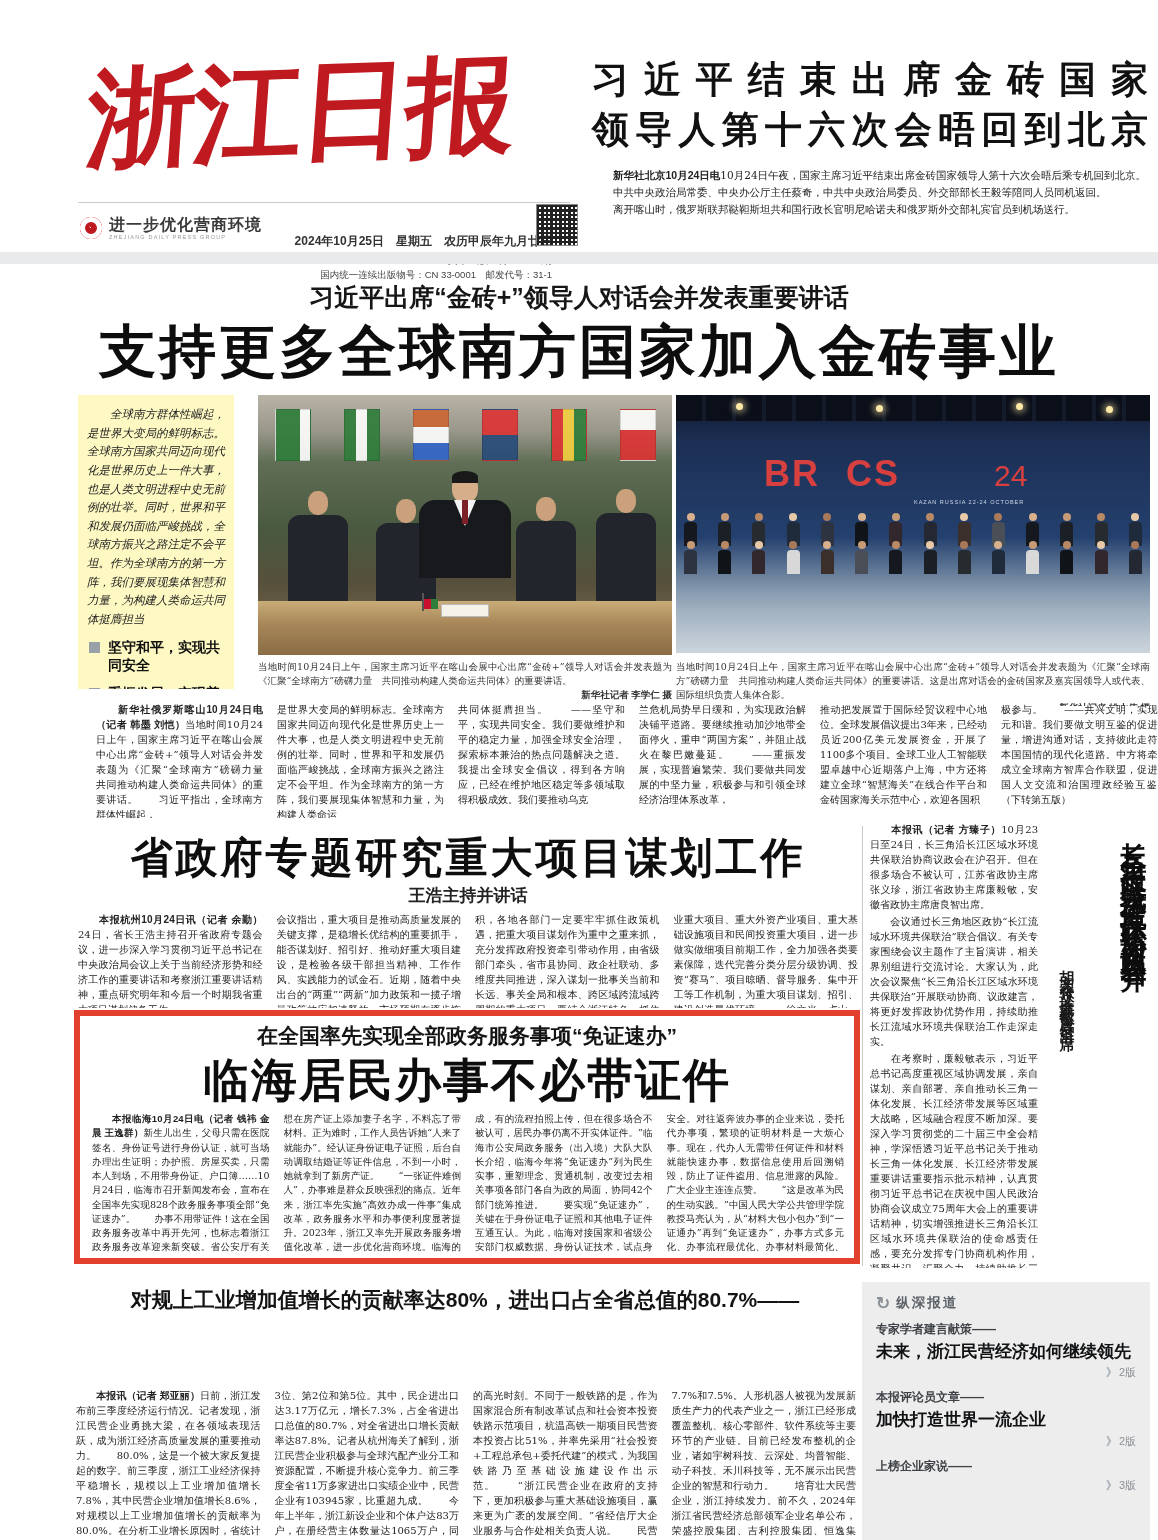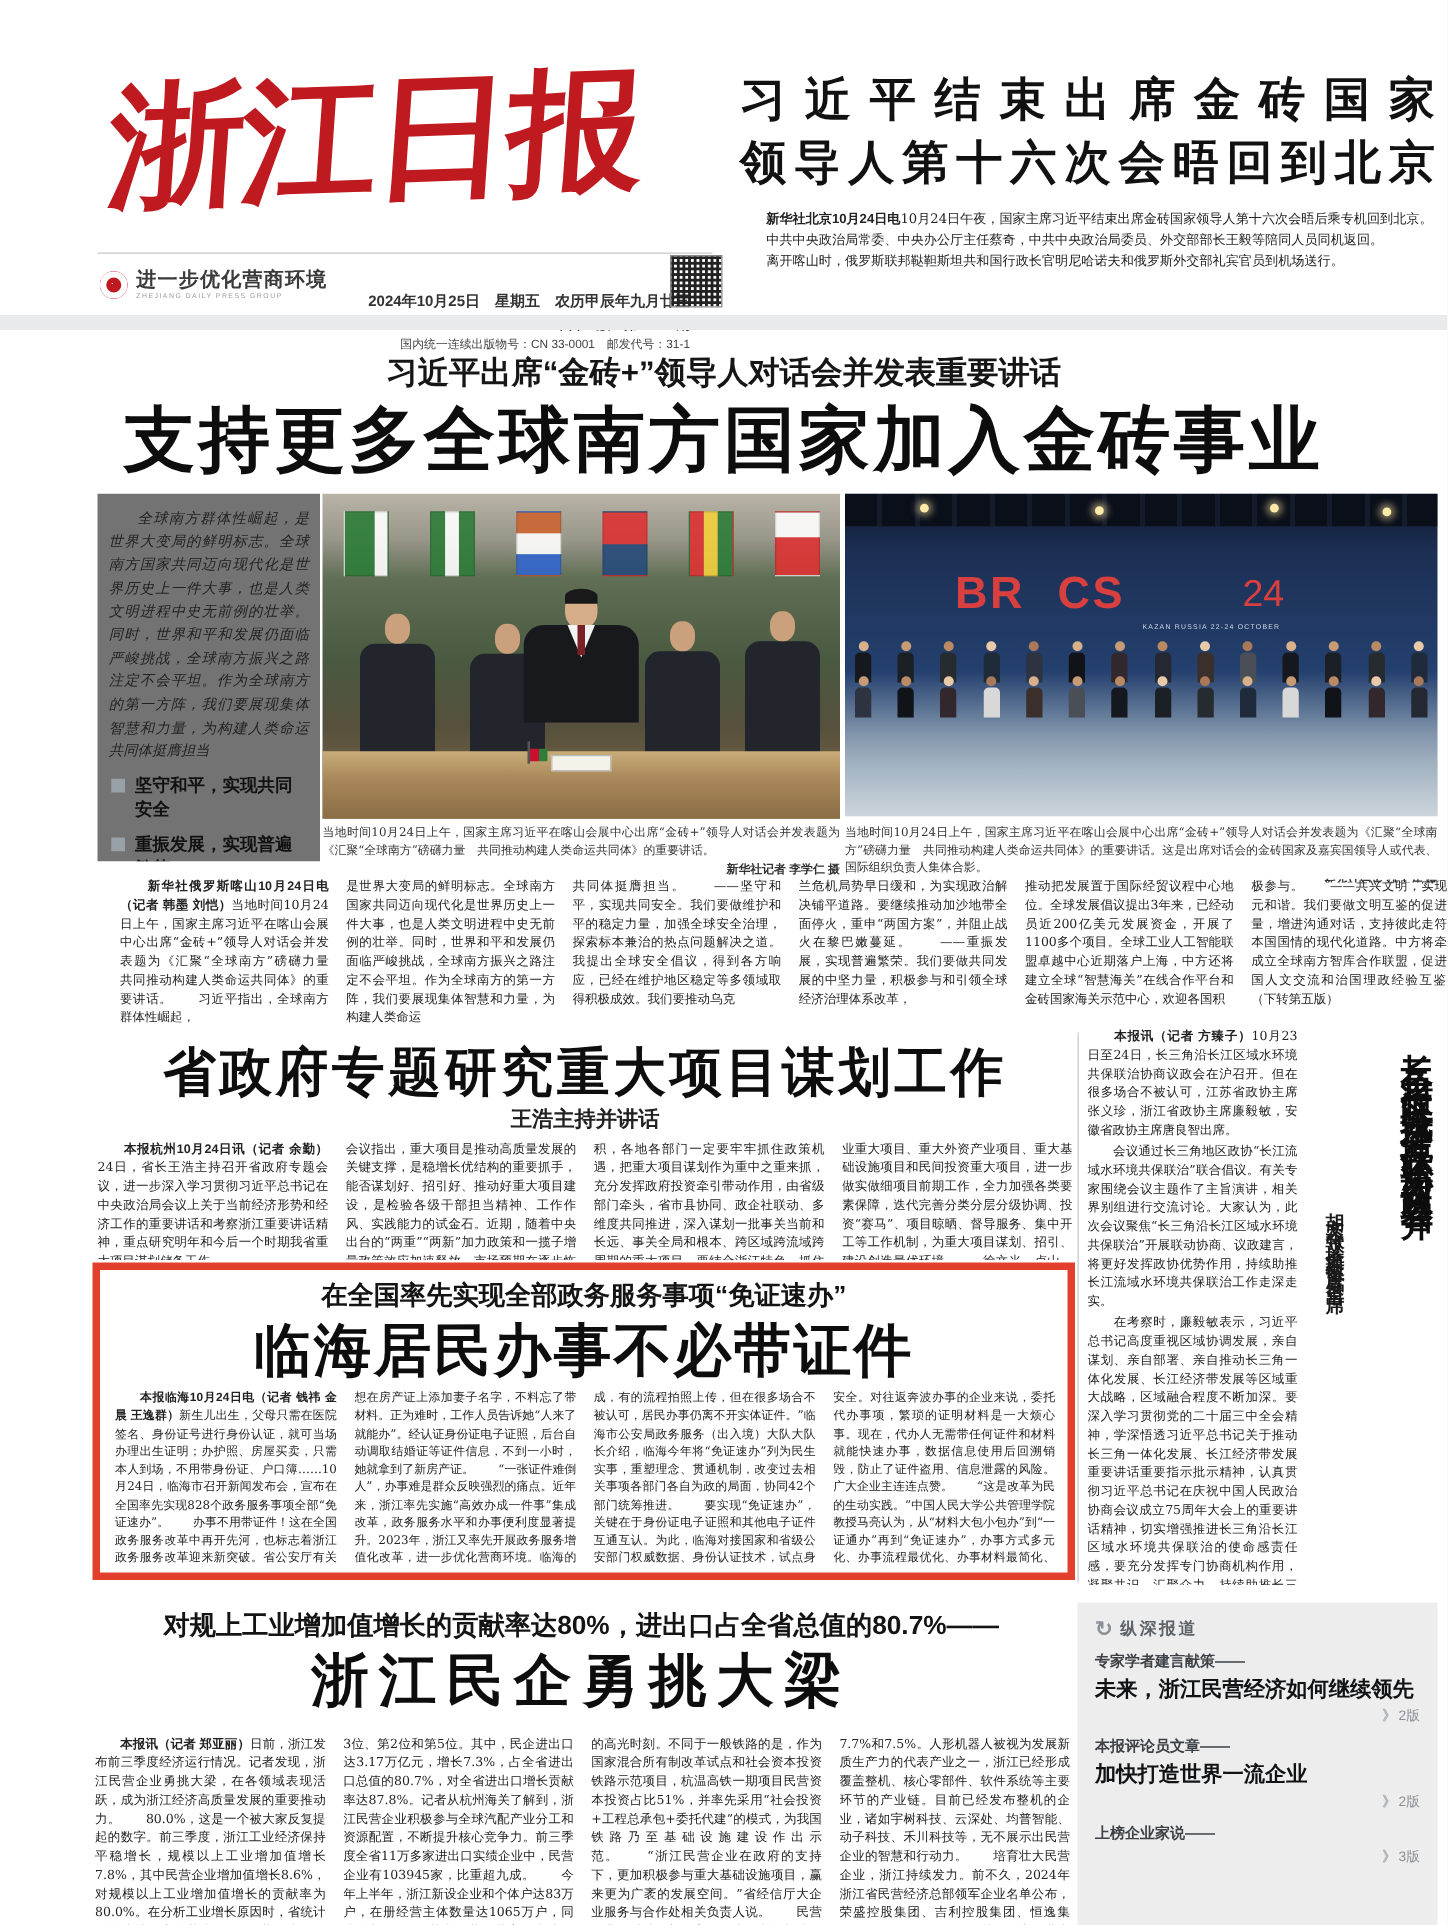--- a/index.html
+++ b/index.html
@@ -36,21 +36,21 @@
   .ts-head{left:592px;top:55px;width:556px;}
   .ts-line{font-size:37px;font-weight:900;line-height:1.35;text-align:justify;text-align-last:justify;color:#111;}
   .ts-body{left:592px;top:168px;width:556px;height:78px;font-size:10.5px;}
   .ts-body p{margin:0 0 1px 0;text-indent:2em;}
   .gray-strip{left:0;top:252px;width:1158px;height:12px;background:#e8eaec;}
 
   
   .lead-kicker{left:78px;top:281px;width:1002px;text-align:center;font-size:25px;font-weight:bold;color:#161616;}
   .lead-headline{left:62px;top:314px;width:1034px;text-align:center;font-size:57px;font-weight:900;
     letter-spacing:3px;color:#0d0d0d;}
-  .side-note{left:78px;top:395px;width:178px;height:294px;background:#737373;padding:10px 9px;box-sizing:border-box;overflow:hidden;}
+  .side-note{left:78px;top:395px;width:156px;height:294px;background:#fef9c3;padding:10px 9px;box-sizing:border-box;overflow:hidden;}
   .side-note .note{font-size:11.5px;line-height:1.62;font-style:italic;font-family:"DejaVu Serif",serif;
     text-align:justify;text-indent:2em;color:#222;}
   .bullet{display:flex;margin-top:9px;}
   .bullet .sq{flex:0 0 11px;width:11px;height:11px;background:#97a1a7;margin:4px 8px 0 2px;}
   .bullet .bl{font-size:14px;font-weight:bold;line-height:1.35;color:#111;}
 
   
   .photo1{left:258px;top:395px;width:414px;height:260px;overflow:hidden;
     background:linear-gradient(180deg,#b8b3a6 0%,#99968a 14%,#5f6e54 26%,#49593f 52%,#56503c 72%,#8a6f4e 100%);}
   .flagrow{position:absolute;left:0;top:14px;width:100%;display:flex;justify-content:space-around;}
@@ -378,21 +378,20 @@
   <div class="abs delta-body">
     <p class="bt"><b class="dl">　　本报讯（记者 方臻子）</b><span>10月23日至24日，长三角沿长江区域水环境共保联治协商议政会在沪召开。但在很多场合不被认可，江苏省政协主席张义珍，浙江省政协主席廉毅敏，安徽省政协主席唐良智出席。</span></p>
     <p class="bt">　　会议通过长三角地区政协“长江流域水环境共保联治”联合倡议。有关专家围绕会议主题作了主旨演讲，相关界别组进行交流讨论。大家认为，此次会议聚焦“长三角沿长江区域水环境共保联治”开展联动协商、议政建言，将更好发挥政协优势作用，持续助推长江流域水环境共保联治工作走深走实。</p>
     <p class="bt">　　在考察时，廉毅敏表示，习近平总书记高度重视区域协调发展，亲自谋划、亲自部署、亲自推动长三角一体化发展、长江经济带发展等区域重大战略，区域融合程度不断加深。要深入学习贯彻党的二十届三中全会精神，学深悟透习近平总书记关于推动长三角一体化发展、长江经济带发展重要讲话重要指示批示精神，认真贯彻习近平总书记在庆祝中国人民政治协商会议成立75周年大会上的重要讲话精神，切实增强推进长三角沿长江区域水环境共保联治的使命感责任感，要充分发挥专门协商机构作用，凝聚共识、汇聚众力，持续助推长三角沿长江区域水环境共保联治工作，为推动长三角一体化、长江经济带高质量发展贡献更多智慧力量。</p>
 
   </div>
   <div class="abs delta-sub">胡文容张义珍廉毅敏唐良智出席</div>
   <div class="abs delta-head">长三角沿长江区域水环境共保联治协商议政会召开</div>
 
   <div class="abs mq-kicker">对规上工业增加值增长的贡献率达80%，进出口占全省总值的80.7%——</div>
-  <div class="abs mq-head">浙江民企勇挑大梁</div>
   <div class="abs mq-cols cols">
     <div class="col bt"><b class="dl">　　本报讯（记者 郑亚丽）</b><span>日前，浙江发布前三季度经济运行情况。记者发现，浙江民营企业勇挑大梁，在各领域表现活跃，成为浙江经济高质量发展的重要推动力。　　80.0%，这是一个被大家反复提起的数字。前三季度，浙江工业经济保持平稳增长，规模以上工业增加值增长7.8%，其中民营企业增加值增长8.6%，对规模以上工业增加值增长的贡献率为80.0%。在分析工业增长原因时，省统计局总统计师章剑英表示：“民营及小型企业拉动作用明显。”　　外贸领域，民企也是主力军。前三季度，浙江进出口、出口和进口占全国份额分别为12.2%、15.7%和7.4%，位次分别稳居全国第</span></div>
     <div class="col bt">3位、第2位和第5位。其中，民企进出口达3.17万亿元，增长7.3%，占全省进出口总值的80.7%，对全省进出口增长贡献率达87.8%。记者从杭州海关了解到，浙江民营企业积极参与全球汽配产业分工和资源配置，不断提升核心竞争力。前三季度全省11万多家进出口实绩企业中，民营企业有103945家，比重超九成。　　今年上半年，浙江新设企业和个体户达83万户，在册经营主体数量达1065万户，同比增长7.6%，其中民营经营主体占比超九成。民营企业持续壮大的同时，也更加深度地融入经济社会发展中。　　今年9月6日，杭温高铁迎来正式开通</div>
     <div class="col bt">的高光时刻。不同于一般铁路的是，作为国家混合所有制改革试点和社会资本投资铁路示范项目，杭温高铁一期项目民营资本投资占比51%，并率先采用“社会投资+工程总承包+委托代建”的模式，为我国铁路乃至基础设施建设作出示范。　　“浙江民营企业在政府的支持下，更加积极参与重大基础设施项目，赢来更为广袤的发展空间。”省经信厅大企业服务与合作处相关负责人说。　　民营企业是科技创新的主体，也是浙江加快形成新质生产力的主力军。前三季度，浙江装备、高新技术、战略性新兴和数字经济等产业增加值同比分别增长10.3%、8.5%、</div>
     <div class="col bt">7.7%和7.5%。人形机器人被视为发展新质生产力的代表产业之一，浙江已经形成覆盖整机、核心零部件、软件系统等主要环节的产业链。目前已经发布整机的企业，诸如宇树科技、云深处、均普智能、动子科技、禾川科技等，无不展示出民营企业的智慧和行动力。　　培育壮大民营企业，浙江持续发力。前不久，2024年浙江省民营经济总部领军企业名单公布，荣盛控股集团、吉利控股集团、恒逸集团、万向集团、传化集团等117家企业上榜。据了解，今后浙江将向着成为具有国际影响力的民营经济总部高地努力，大力培育民营经济总部领军企业，让民营企业发展更有底气、活力、动力。</div>
   </div>
 
   <div class="abs depth">
     <div class="depth-hd">
       <span class="depth-icon">↻</span>

